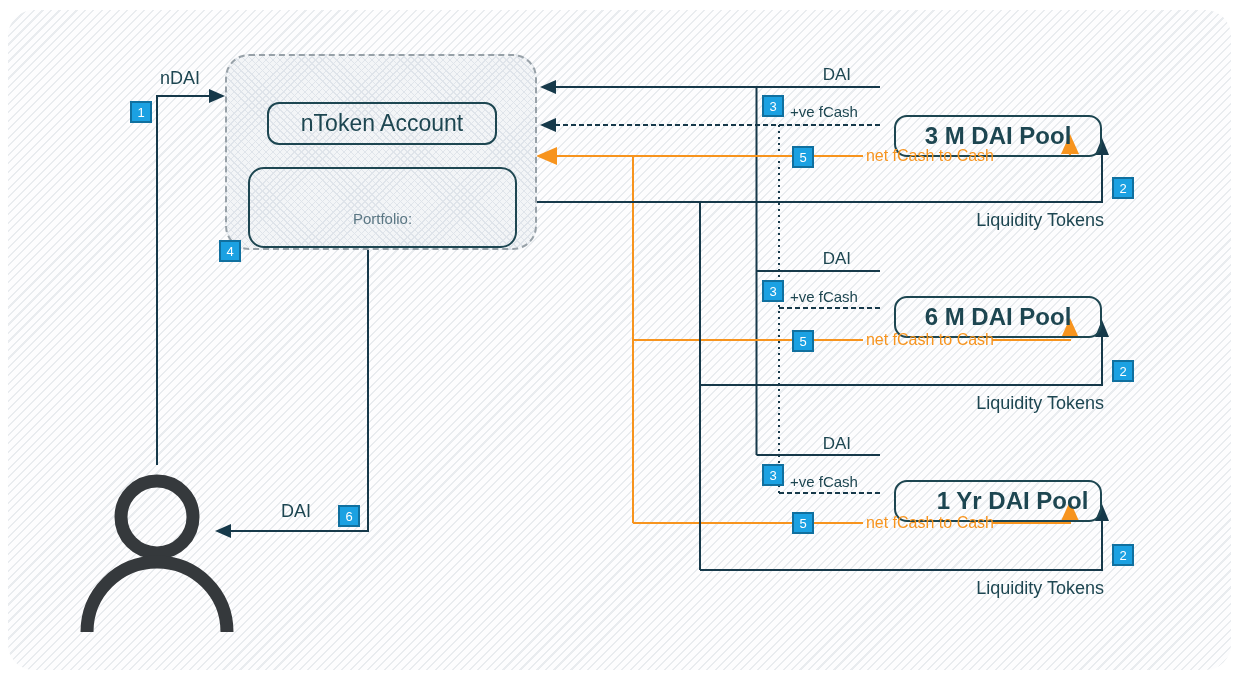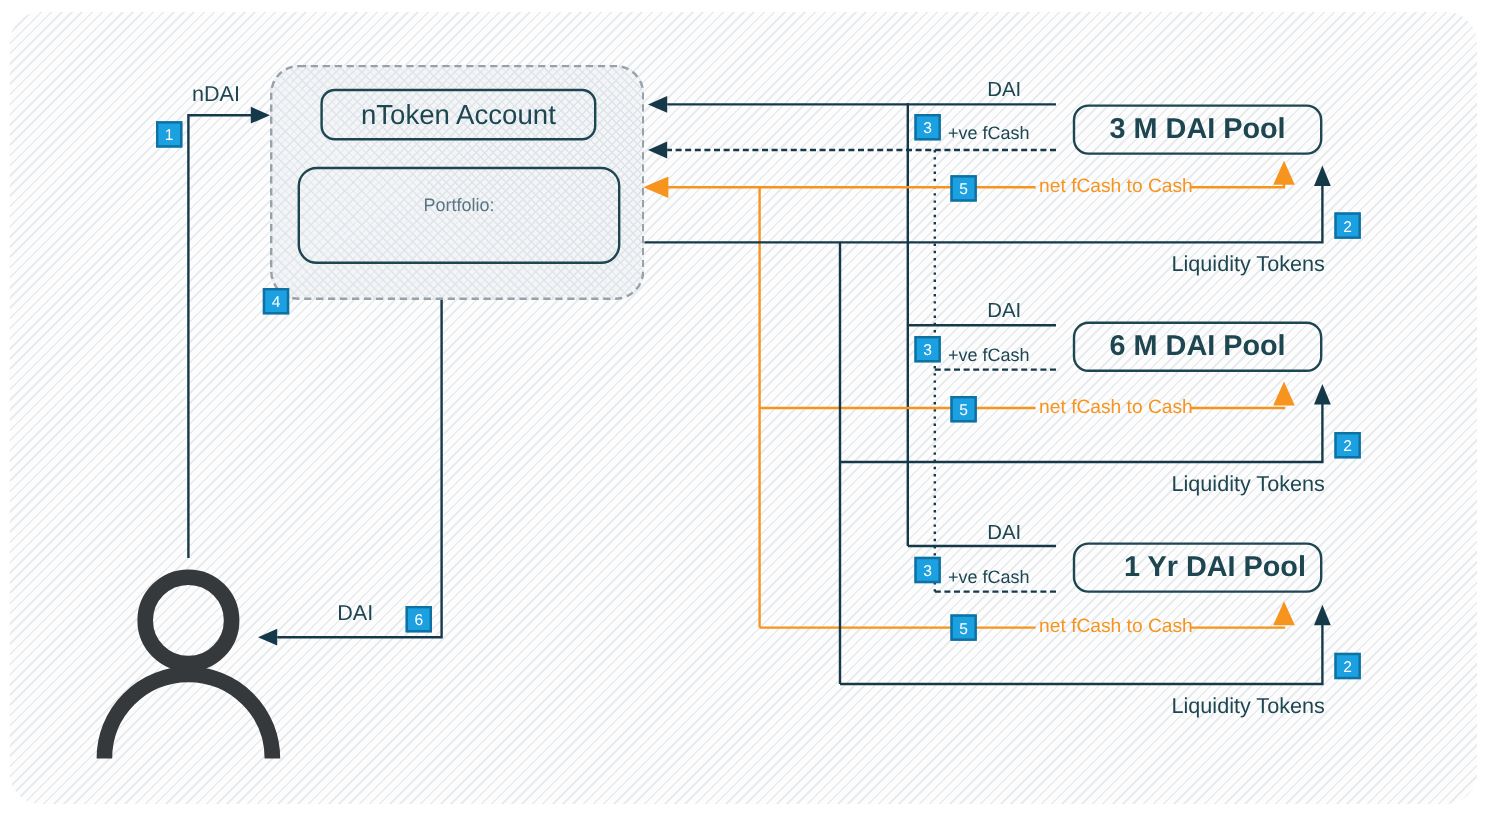--- a/index.html
+++ b/index.html
@@ -23,25 +23,25 @@
   .group-box{
     position:absolute;left:225px;top:54px;width:312px;height:196px;
     border:2px dashed #97a1a8;border-radius:24px;box-sizing:border-box;
     background-color:#f3f5f7;
     background-image:repeating-linear-gradient(45deg,#dfe4ea 0px,#dfe4ea 1px,transparent 1px,transparent 5px),
                      repeating-linear-gradient(135deg,#dfe4ea 0px,#dfe4ea 1px,transparent 1px,transparent 5px);
   }
   .node{
     position:absolute;box-sizing:border-box;border:2px solid var(--stroke);
     display:flex;align-items:center;justify-content:center;
-    color:var(--text);background:transparent;
+    color:var(--text);background:transparent;margin-top:28px;
   }
   .title-box{left:267px;top:74px;width:230px;height:43px;border-radius:12px;font-size:23px;}
   .portfolio-box{left:248px;top:139px;width:269px;height:81px;border-radius:16px;
-    align-items:flex-start;padding-top:22px;font-size:15px;color:var(--muted);}
+    align-items:center;padding-top:22px;font-size:15px;color:var(--muted);}
   .pool{left:894px;width:208px;height:42px;border-radius:13px;font-size:24px;font-weight:bold;}
   .lbl{position:absolute;color:var(--text);white-space:nowrap;}
   .lbl.center{text-align:right;}
   .lbl.orange{color:var(--orange);}
   .badge{
     position:absolute;width:22px;height:22px;box-sizing:border-box;
     background:var(--badge_fill);border:2px solid var(--badge_border);
     color:#ffffff;font-size:13px;font-weight:500;
     display:flex;align-items:center;justify-content:center;
   }

